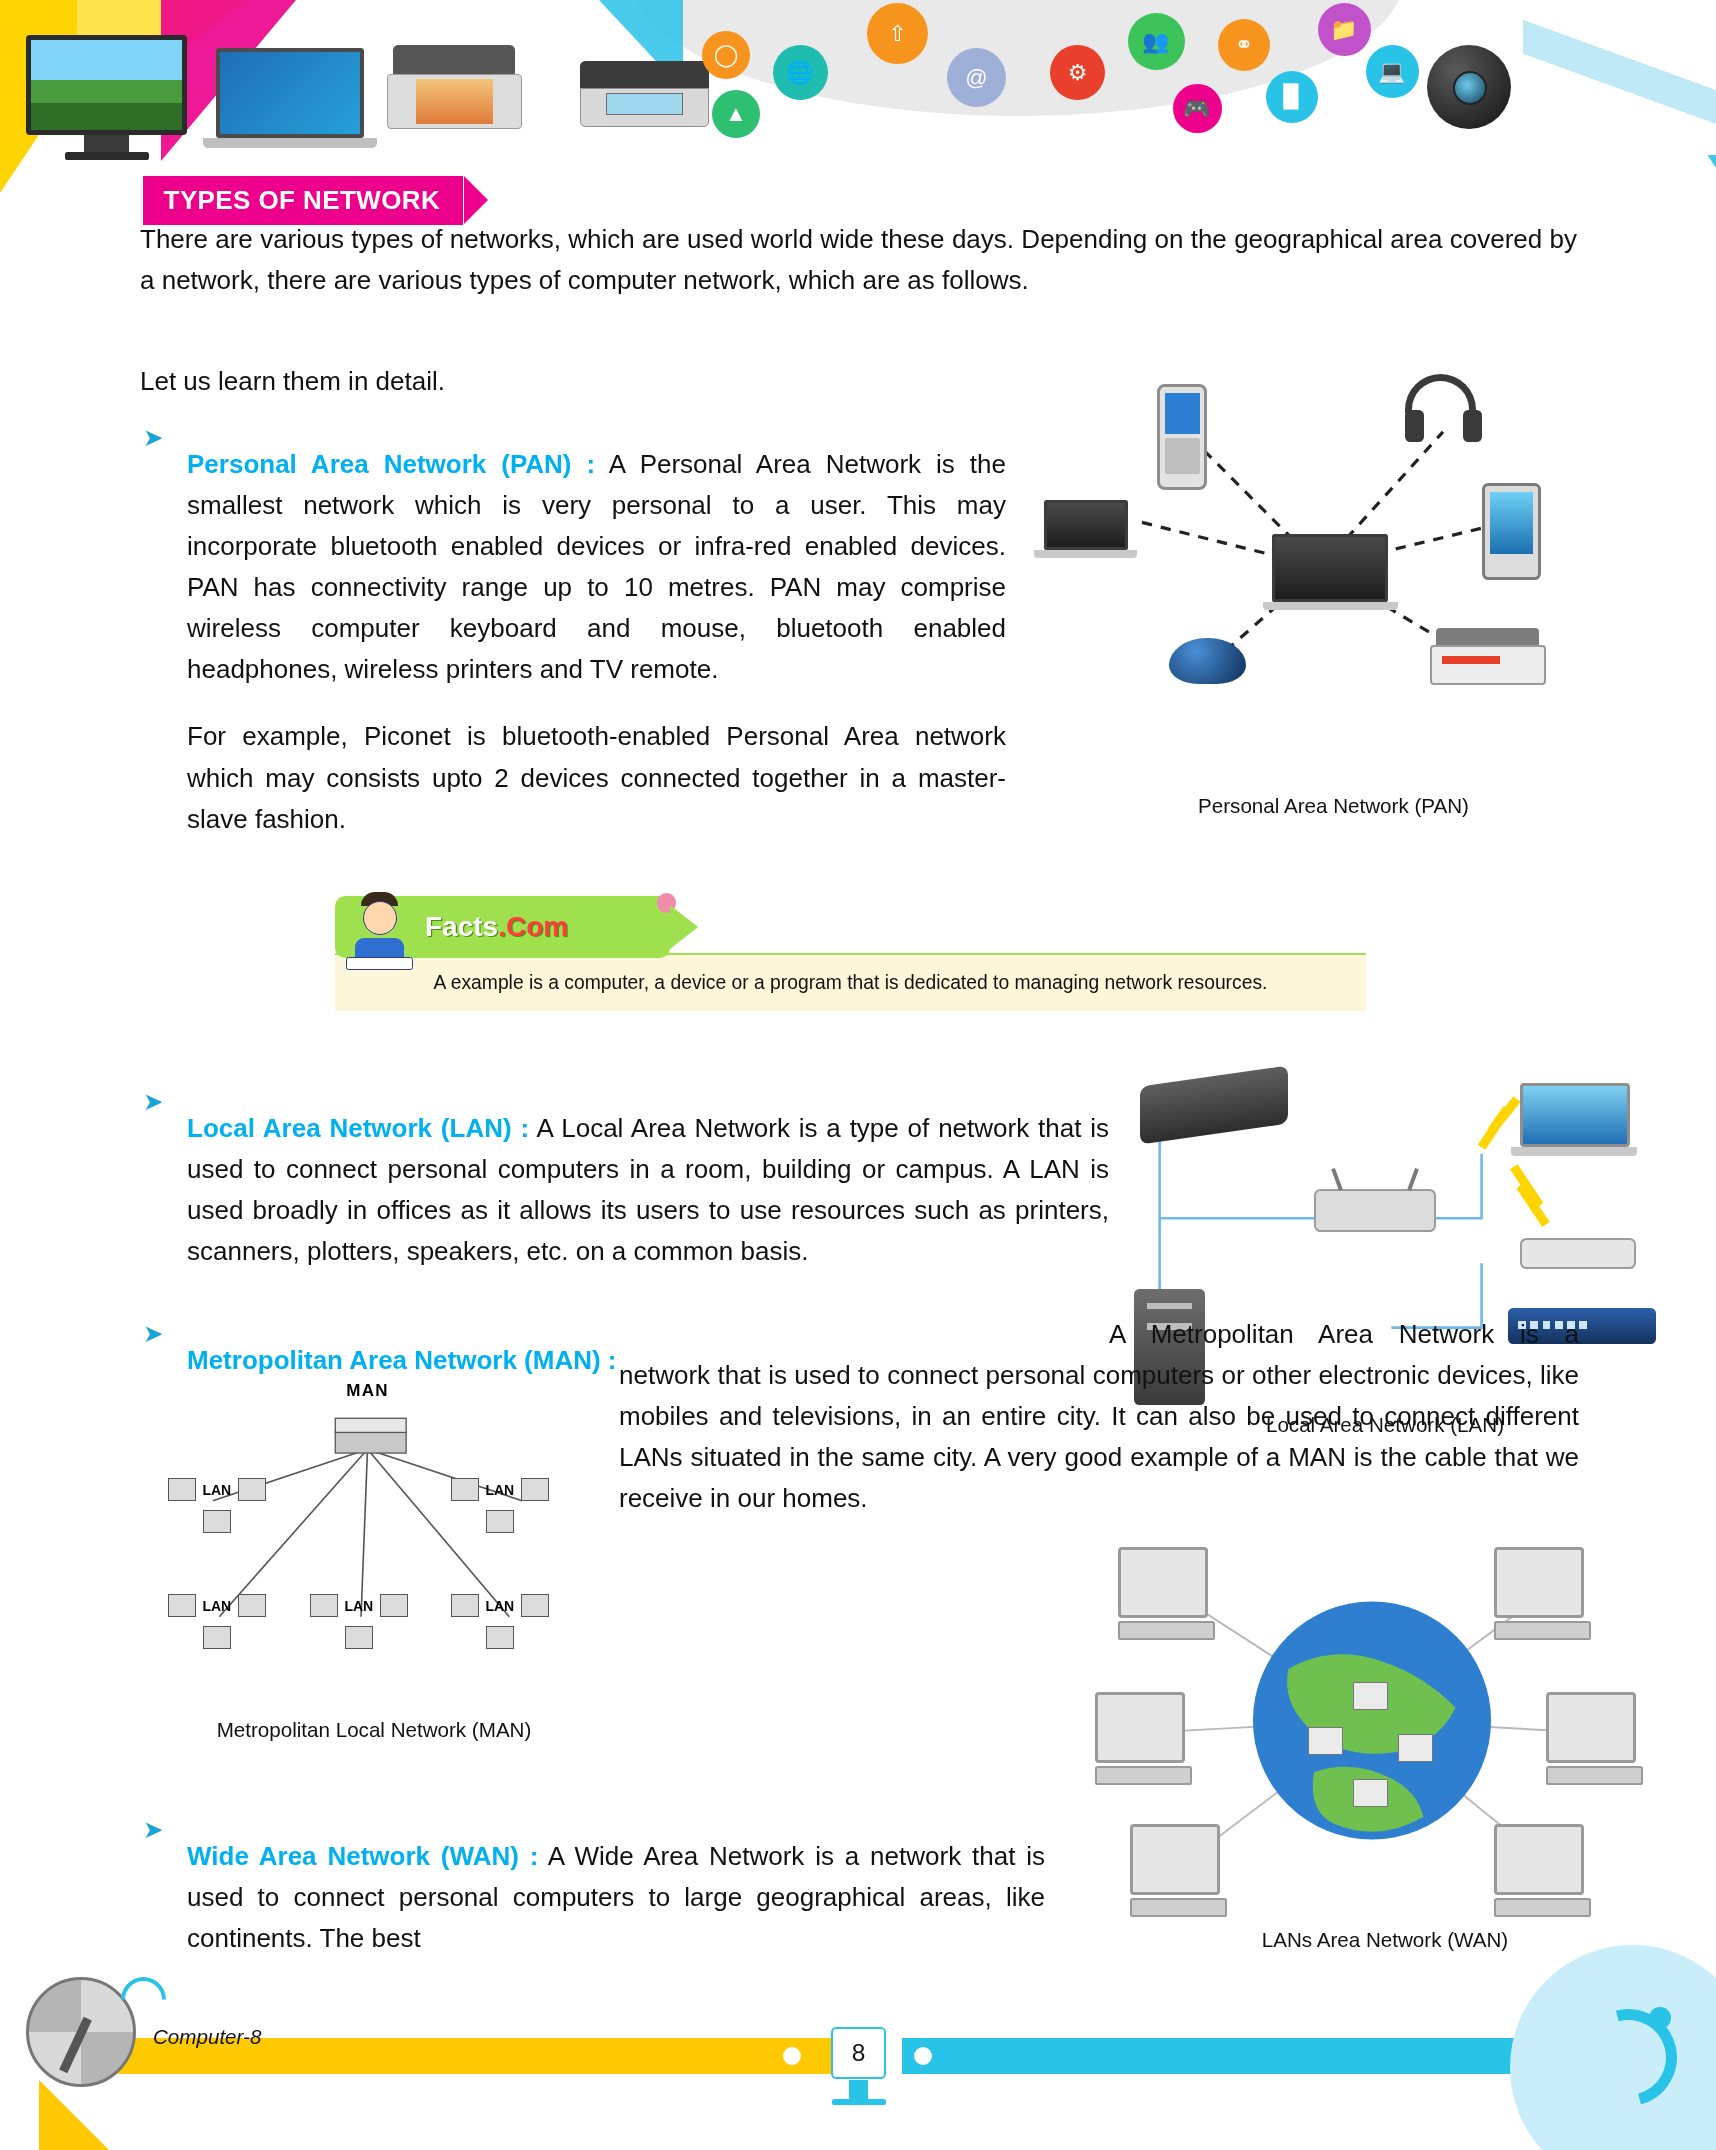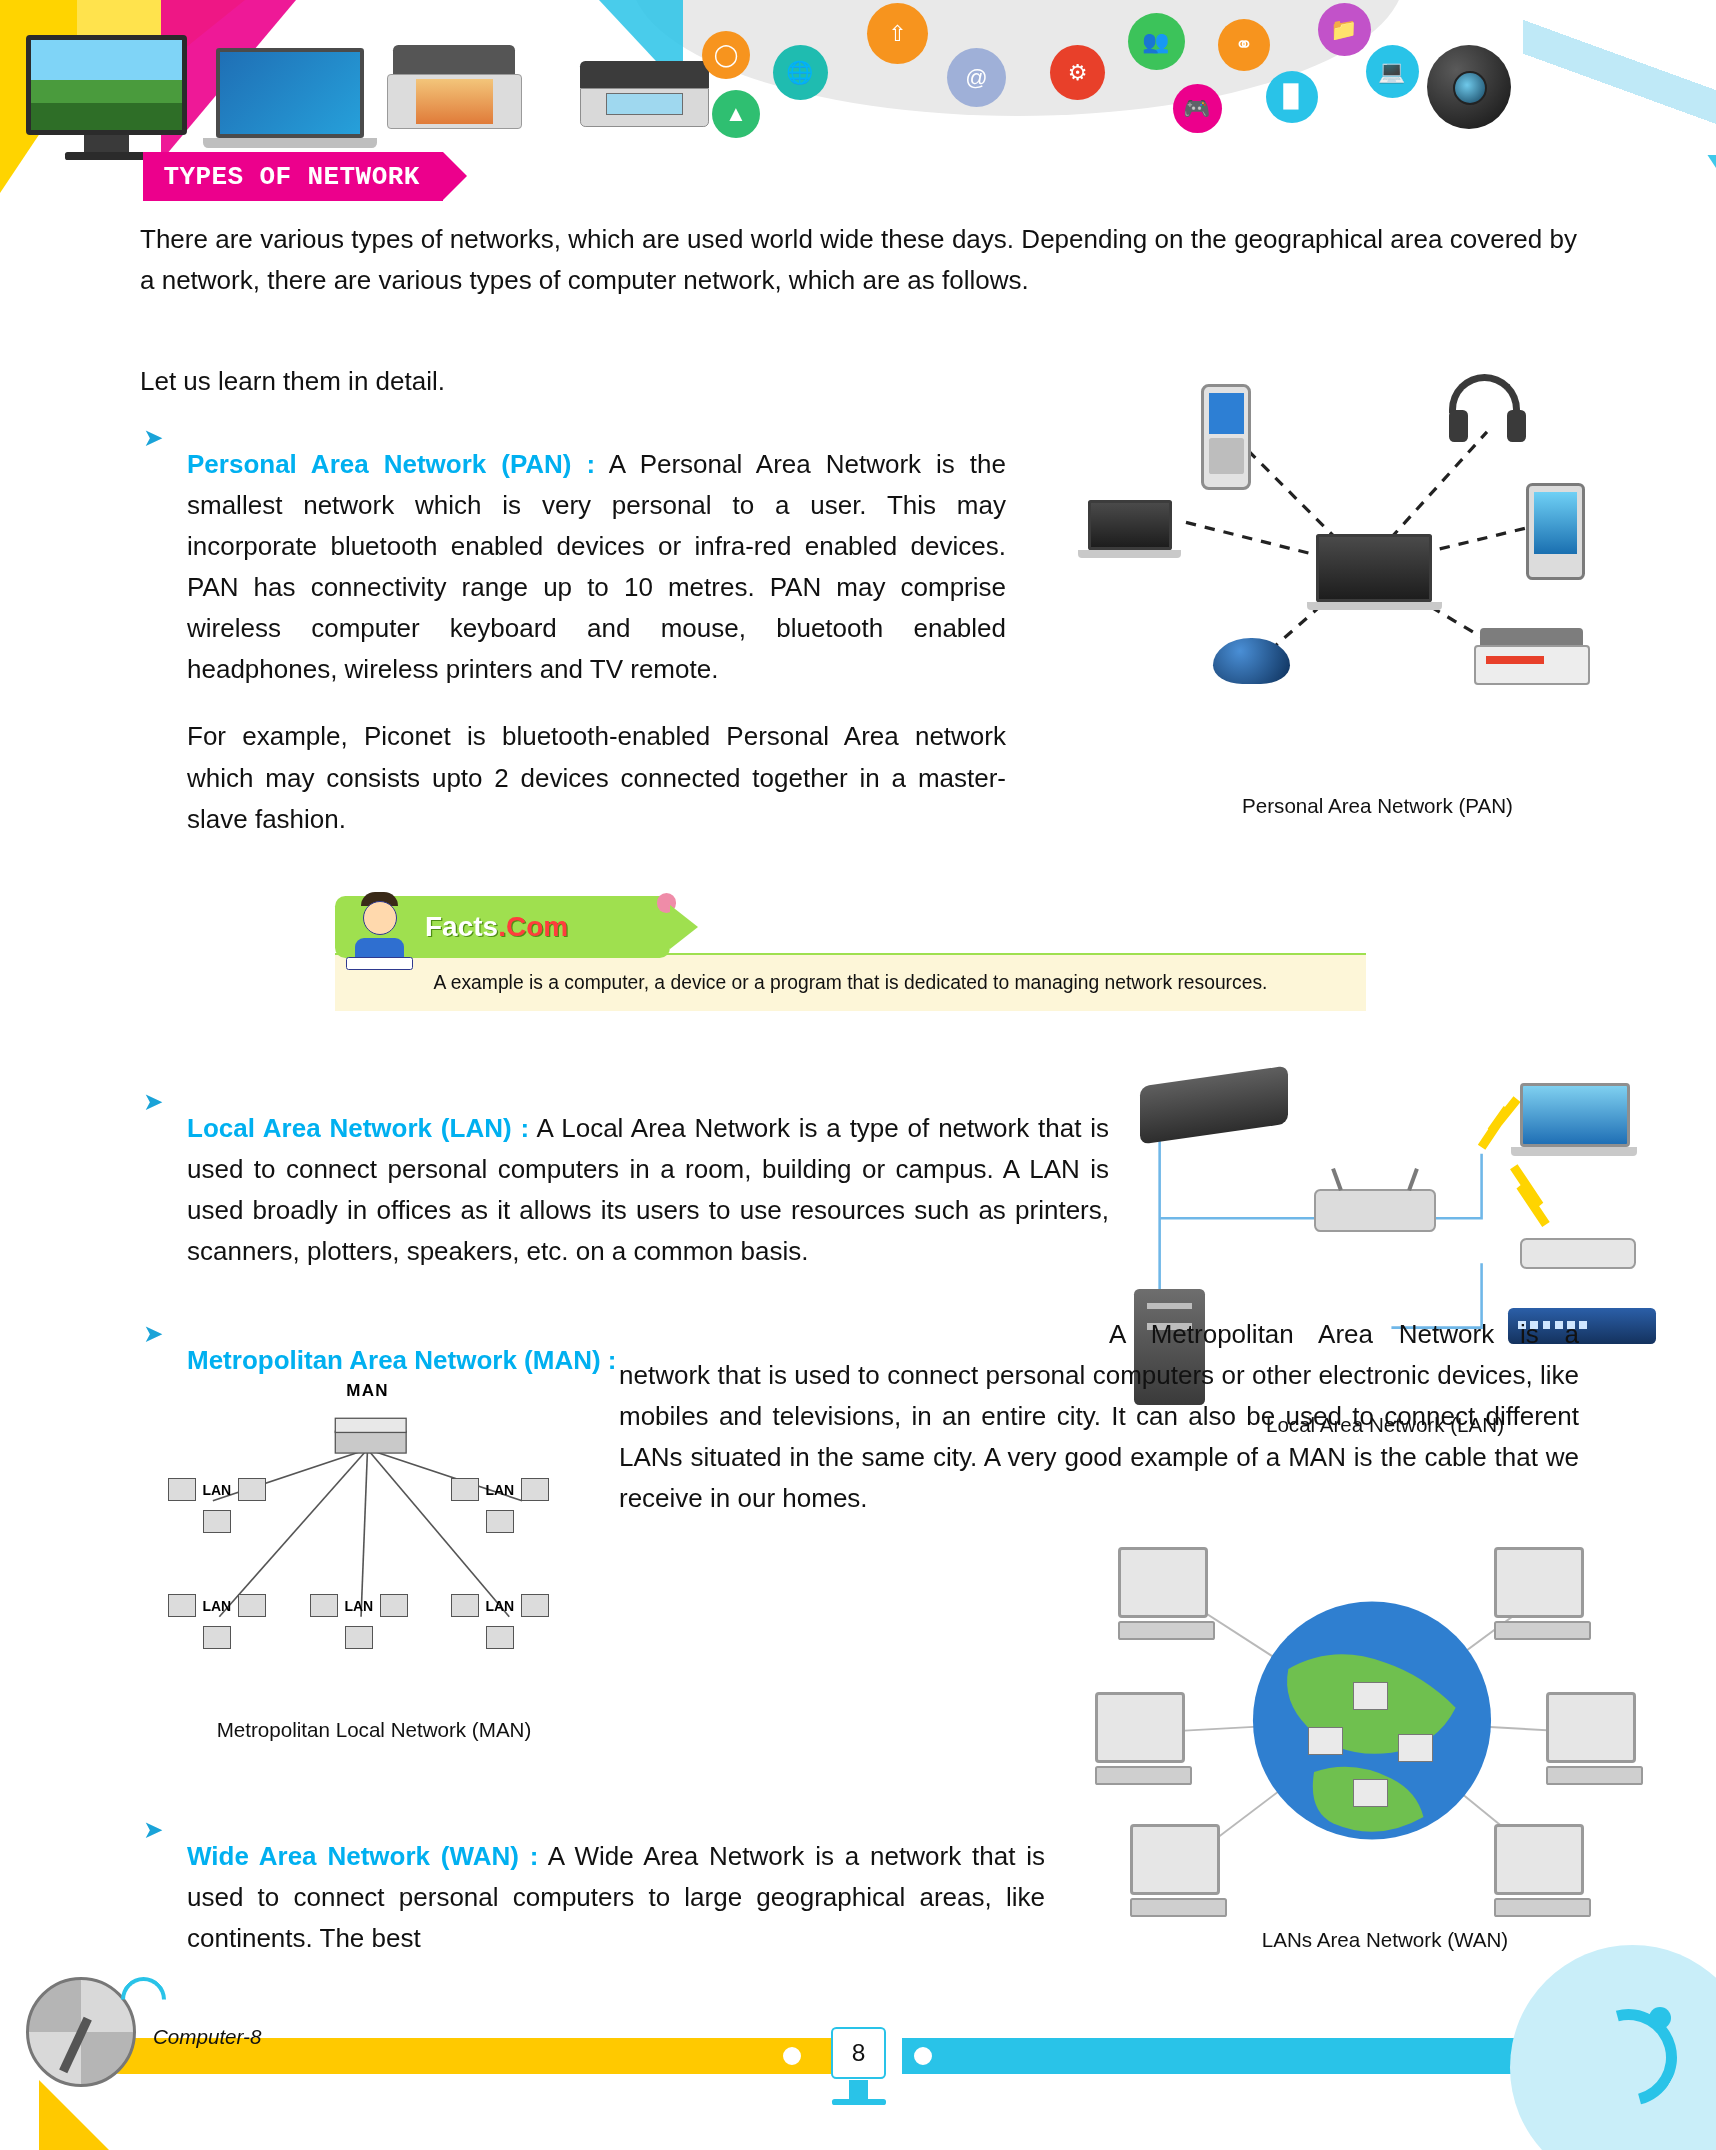--- a/index.html
+++ b/index.html
@@ -120,23 +120,22 @@
   .circ {
     position: absolute;
     border-radius: 50%;
     display: flex; align-items: center; justify-content: center;
     color: #fff; font-size: 22px;
   }
 
   
   .heading-wrap {
     position: absolute;
-    top: 152px; left: 143px;
+    top: 176px; left: 143px;
     height: 49px;
-    font-family: Liberation Mono, monospace;
   }
   .heading {
     height: 49px;
     background: #ec008c;
     color: #ffffff;
     font-size: 26px;
     font-weight: bold;
     letter-spacing: 0.4px;
     display: flex; align-items: center;
     padding: 0 23px 0 20.6px;
@@ -187,21 +186,21 @@
   .pan-text2 { margin-left: 44px; margin-top: 17px; font-size: 26px; line-height: 1.58; text-align: justify; color:#111;}
 
   
   .fig { position: absolute; }
   .fig-cap {
     text-align: center;
     font-size: 20.6px;
     color: #111;
     margin-top: 7.7px;
   }
-  .pan-fig { top: 361px; left: 1062px; width: 631px; height: 464px; }
+  .pan-fig { top: 361px; left: 1018px; width: 631px; height: 464px; }
   .pan-canvas { position: relative; width: 631px; height: 425px; }
 
   .tiny-laptop {
     position: absolute;
     width: 97px;
   }
   .tl-lid { width: 84px; height: 50px; margin-left: 6.4px; border: 3.2px solid #3c3c3c; border-radius: 2.6px; background: linear-gradient(#4a4a4a,#1d1d1d); }
   .tl-base { width: 103px; height: 7.7px; margin-left: -3.2px; background:#c9c9c9; border-radius: 0 0 3.9px 3.9px; }
 
   

